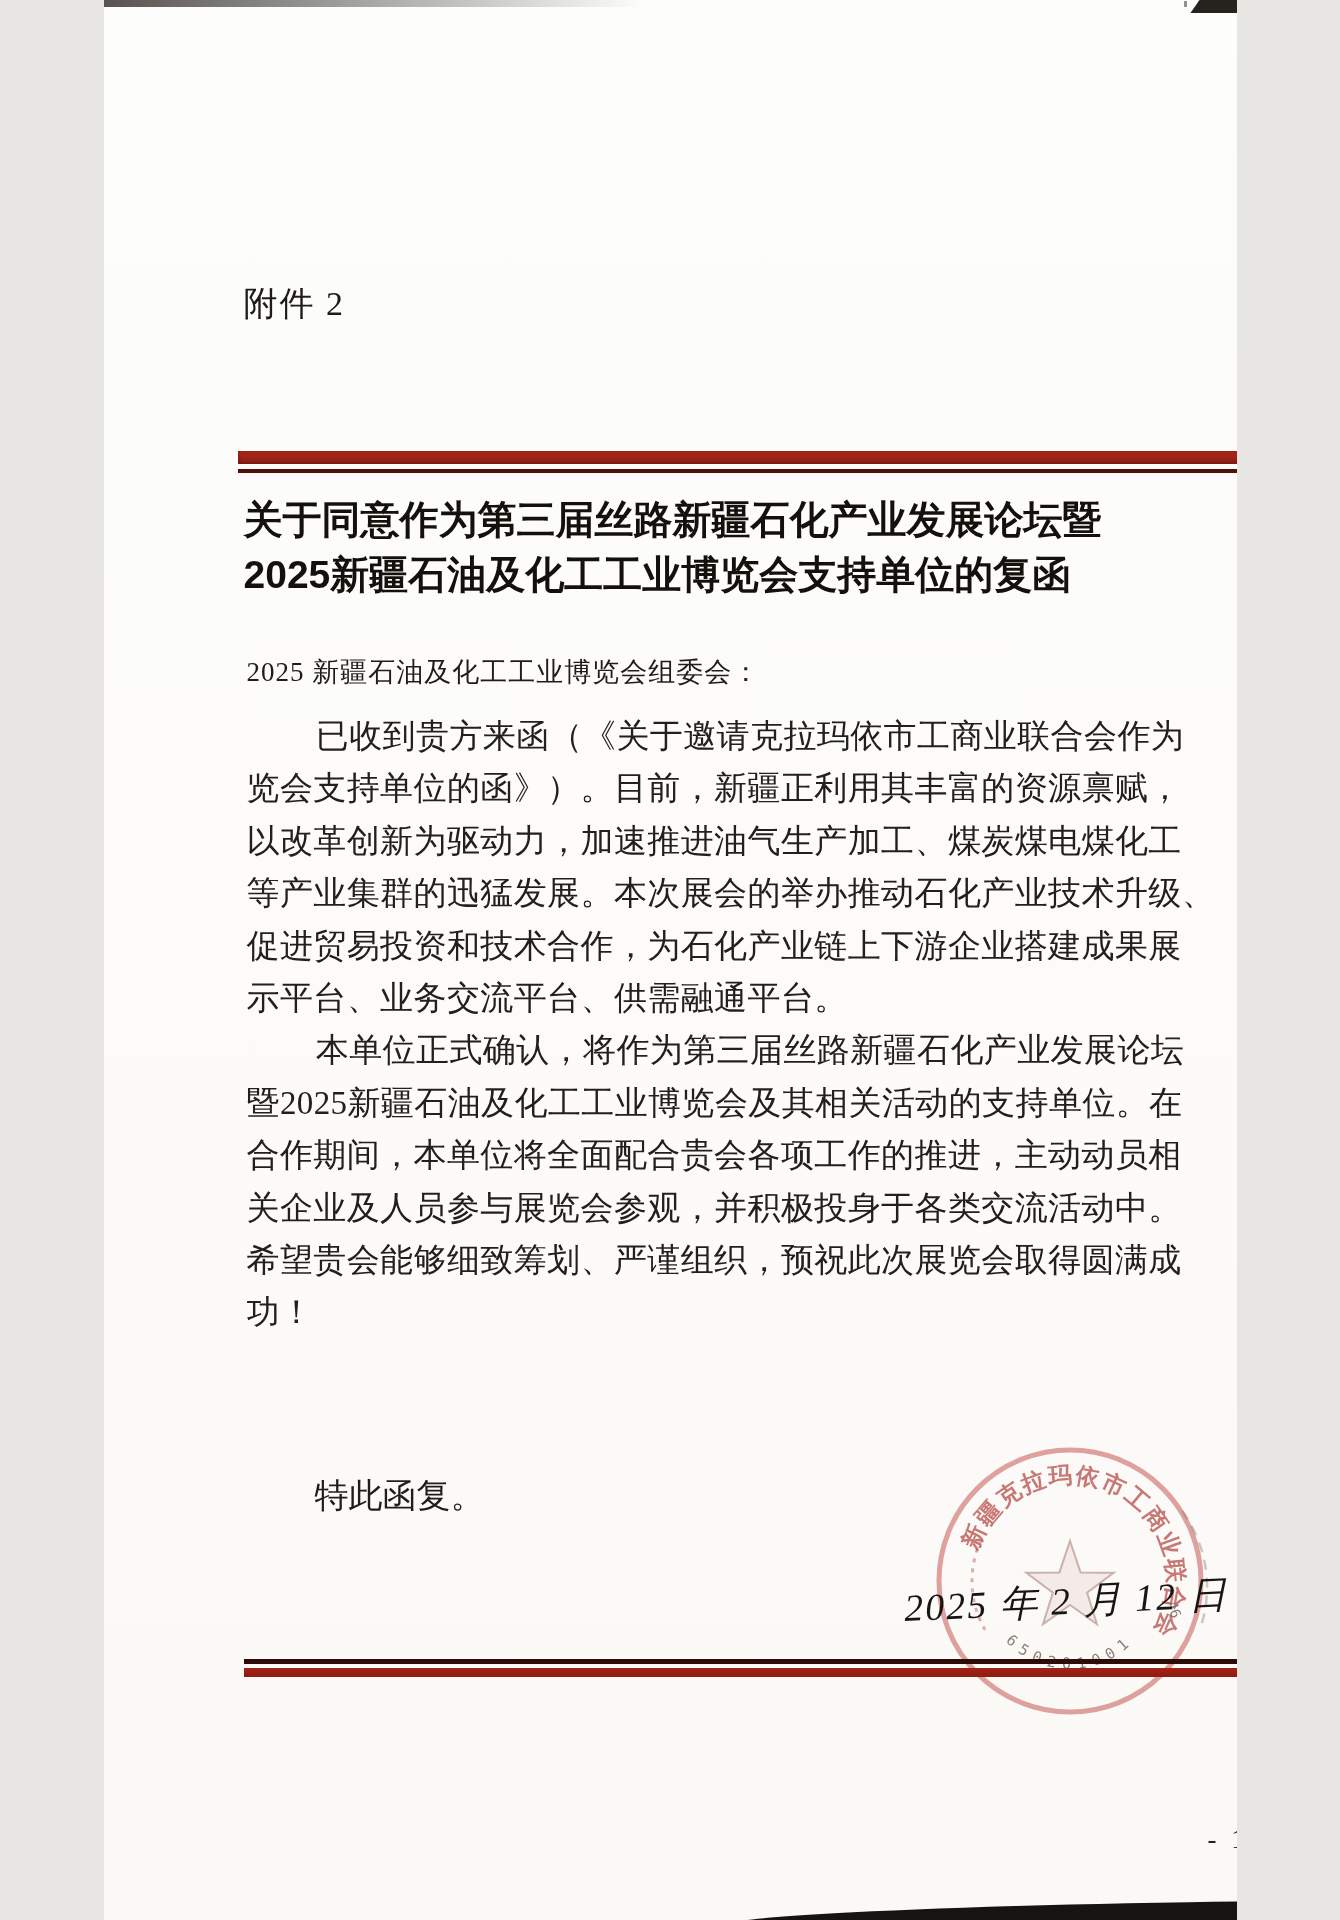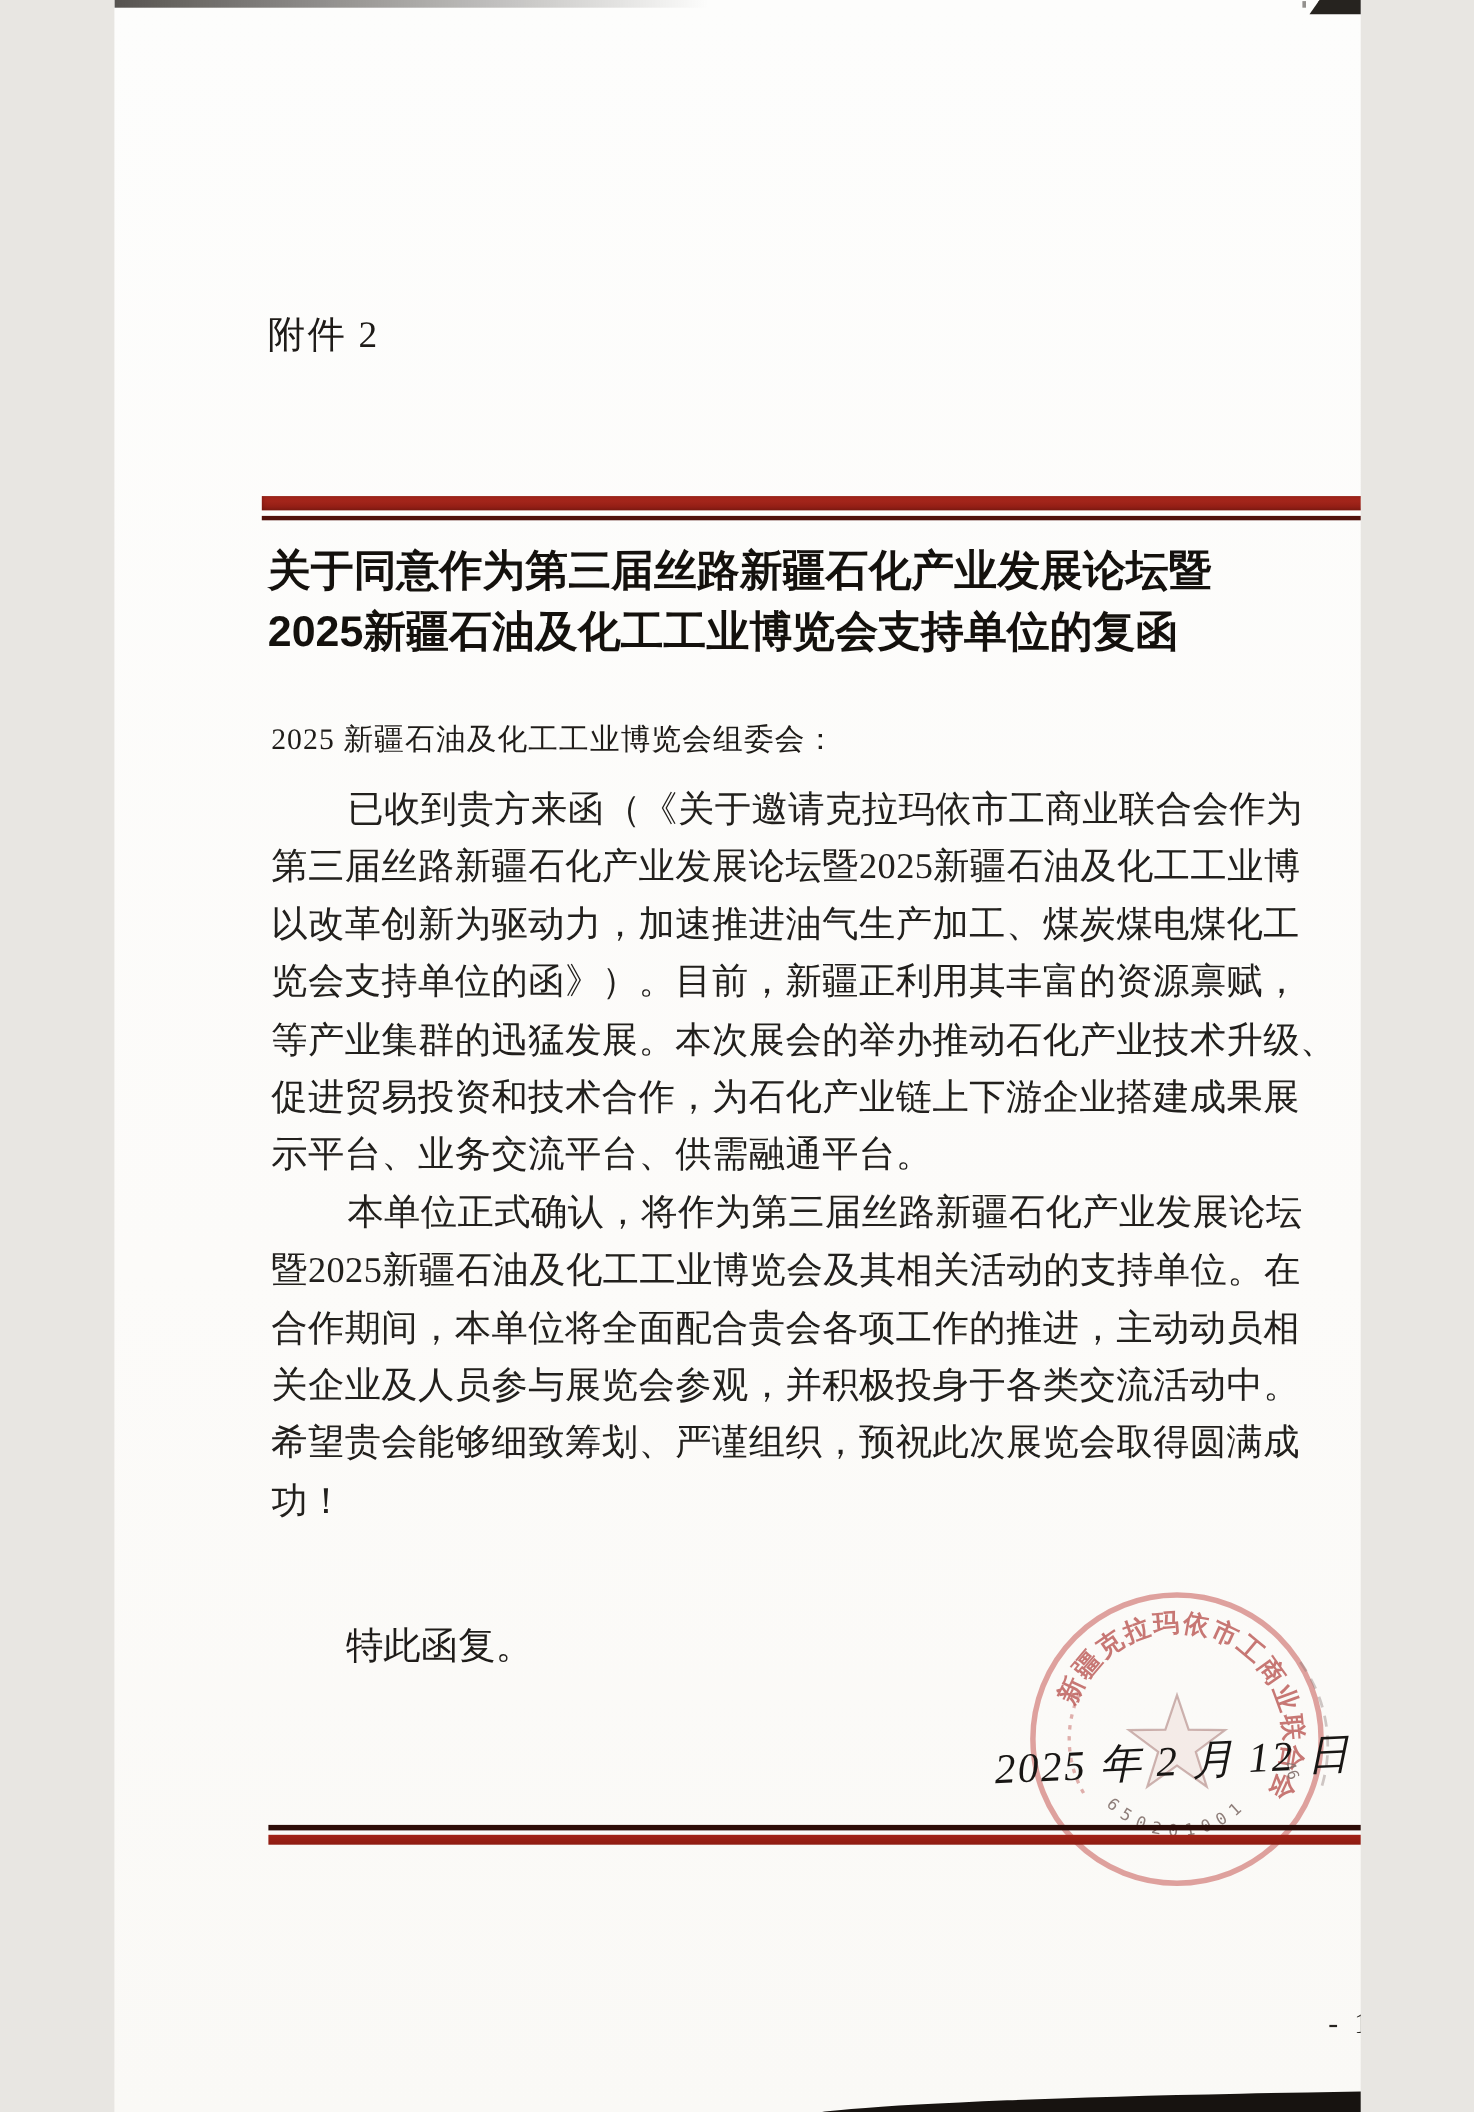--- a/index.html
+++ b/index.html
@@ -110,23 +110,22 @@
 
   <div class="subject">
     <div>关于同意作为第三届丝路新疆石化产业发展论坛暨</div>
     <div>2025新疆石油及化工工业博览会支持单位的复函</div>
   </div>
 
   <div class="salutation">2025 新疆石油及化工工业博览会组委会：</div>
 
   <div class="bodytext">
     <div class="line indent">已收到贵方来函（《关于邀请克拉玛依市工商业联合会作为</div>
-    <div class="line">第三届丝路新疆石化产业发展论坛暨2025新疆石油及化工工业博</div>
+    <div class="line">览会支持单位的函》）。目前，新疆正利用其丰富的资源禀赋，</div>
     <div class="line">以改革创新为驱动力，加速推进油气生产加工、煤炭煤电煤化工</div>
-    <div class="line">览会支持单位的函》）。目前，新疆正利用其丰富的资源禀赋，</div>
     <div class="line">等产业集群的迅猛发展。本次展会的举办推动石化产业技术升级、</div>
     <div class="line">促进贸易投资和技术合作，为石化产业链上下游企业搭建成果展</div>
     <div class="line">示平台、业务交流平台、供需融通平台。</div>
     <div class="line indent">本单位正式确认，将作为第三届丝路新疆石化产业发展论坛</div>
     <div class="line">暨2025新疆石油及化工工业博览会及其相关活动的支持单位。在</div>
     <div class="line">合作期间，本单位将全面配合贵会各项工作的推进，主动动员相</div>
     <div class="line">关企业及人员参与展览会参观，并积极投身于各类交流活动中。</div>
     <div class="line">希望贵会能够细致筹划、严谨组织，预祝此次展览会取得圆满成</div>
     <div class="line">功！</div>
   </div>

